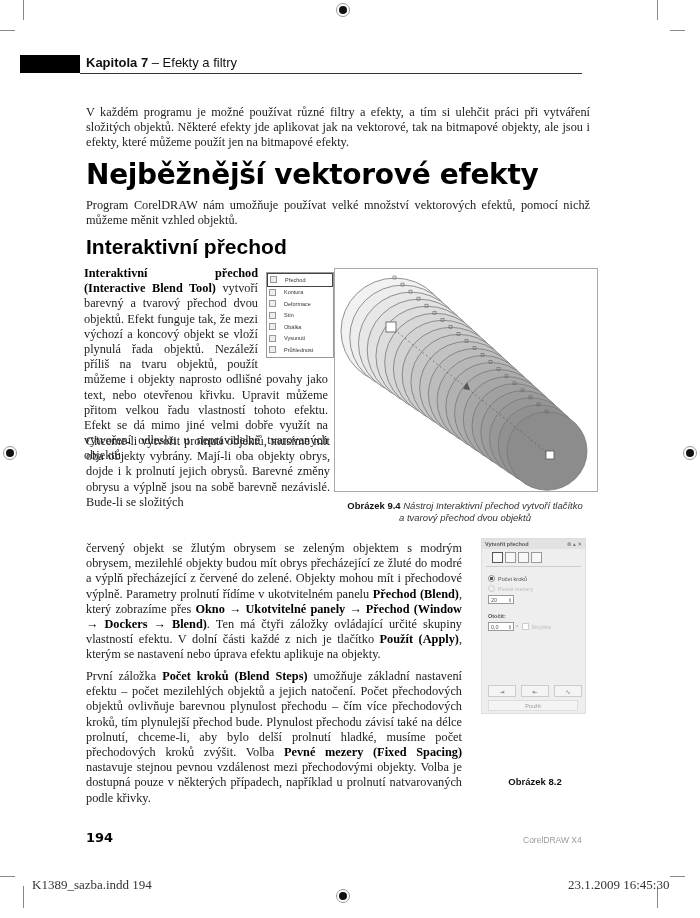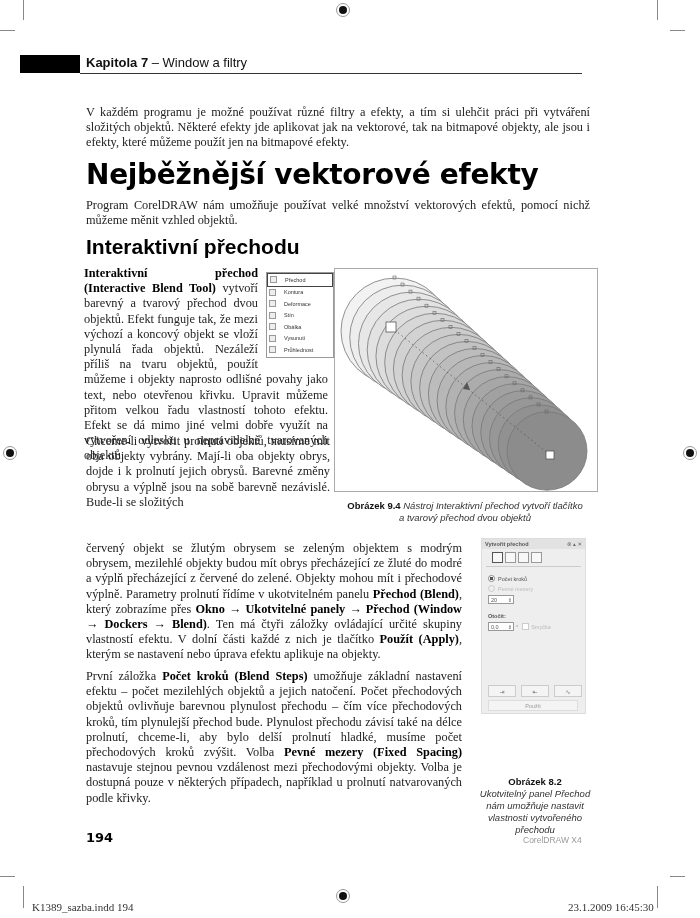--- a/index.html
+++ b/index.html
@@ -27,51 +27,51 @@
   .tabs{display:flex;gap:2px;padding:3px 6px;border-bottom:1px solid #ccc;margin:0 4px;}
   .tab{width:9px;height:9px;border:1px solid #999;background:#f8f8f8;}
   .radio-row{display:flex;align-items:center;padding:3px 6px 0 6px;}
   .radio{width:5px;height:5px;border-radius:50%;border:1px solid #888;margin-right:3px;}
   .spin{width:26px;height:9px;border:1px solid #999;background:#fff;margin:3px 6px;display:flex;align-items:center;padding-left:2px;box-sizing:border-box;color:#555;}
   .btnrow{position:absolute;left:6px;top:146px;display:flex;gap:5px;}
   .dbtn{width:26px;height:10px;border:1px solid #ccc;background:#f4f4f4;display:flex;align-items:center;justify-content:center;color:#777;font-size:6px;}
   .apply{position:absolute;left:6px;top:161px;width:88px;height:9px;border:1px solid #ddd;background:#f4f4f4;display:flex;align-items:center;justify-content:center;color:#999;}
   .folio{position:absolute;left:86px;top:830px;font-family:"DejaVu Sans",sans-serif;font-weight:bold;font-size:13px;color:#000;}
   .running{position:absolute;left:523px;top:835px;font-family:"Liberation Sans",sans-serif;font-size:8.5px;color:#999;}
-  .slug{position:absolute;top:877px;font-family:"Liberation Serif",serif;font-size:11px;color:#333;margin-top:24px;}
+  .slug{position:absolute;top:877px;font-family:"Liberation Serif",serif;font-size:13px;color:#333;}
 </style>
 </head>
 <body>
 
 <div class="crop" style="left:23px;top:0;width:1px;height:20px;"></div>
 <div class="crop" style="left:657px;top:0;width:1px;height:20px;"></div>
 <div class="crop" style="left:0;top:30px;width:15px;height:1px;"></div>
 <div class="crop" style="left:670px;top:30px;width:15px;height:1px;"></div>
 <div class="crop" style="left:0;top:876px;width:15px;height:1px;"></div>
 <div class="crop" style="left:670px;top:876px;width:15px;height:1px;"></div>
 <div class="crop" style="left:23px;top:886px;width:1px;height:22px;"></div>
 <div class="crop" style="left:657px;top:886px;width:1px;height:22px;"></div>
 <div class="reg" style="left:336px;top:3px;"></div>
 <div class="reg" style="left:3px;top:446px;"></div>
 <div class="reg" style="left:683px;top:446px;"></div>
 <div class="reg" style="left:336px;top:889px;"></div>
 
 <div class="hdr-block"></div>
 <div class="hdr-text">
-  <b>Kapitola 7</b><span> – </span><span>Window a filtry</span>
+  <b>Kapitola 7</b><span> – </span><span>Efekty a filtry</span>
 </div>
 <div class="hdr-line"></div>
 
 <div class="p" style="left:86px;top:105px;width:504px;">V každém programu je možné používat různé filtry a efekty, a tím si ulehčit práci při vytváření složitých objektů. Některé efekty jde aplikovat jak na vektorové, tak na bitmapové objekty, ale jsou i efekty, které můžeme použít jen na bitmapové efekty.</div>
 
 <h1>Nejběžnější vektorové efekty</h1>
 
 <div class="p" style="left:86px;top:198px;width:504px;">Program CorelDRAW nám umožňuje používat velké množství vektorových efektů, pomocí nichž můžeme měnit vzhled objektů.</div>
 
-<h2>Interaktivní přechodu</h2>
+<h2>Interaktivní přechod</h2>
 
 <div class="p" style="left:84px;top:266px;width:244px;">
   <div style="float:right;width:70px;height:96px;"></div>
   <b>Interaktivní přechod (Interactive Blend Tool)</b><span> vytvoří barevný a tvarový přechod dvou objektů. Efekt funguje tak, že mezi výchozí a koncový objekt se vloží plynulá řada objektů. Nezáleží příliš na tvaru objektů, použít můžeme i objekty naprosto odlišné povahy jako text, nebo otevřenou křivku. Upravit můžeme přitom velkou řadu vlastností tohoto efektu. Efekt se dá mimo jiné velmi dobře využít na vytvoření odlesku u nepravidelně tvarovaných objektů.</span>
 </div>
 
 <div class="menu" id="menu">
     <div class="menu-item sel">
       <span class="menu-icon"></span>
       <span>Přechod</span>
@@ -202,19 +202,18 @@
   </div>
   <div class="btnrow">
     <div class="dbtn">⇥</div>
     <div class="dbtn">⇤</div>
     <div class="dbtn">∿</div>
   </div>
   <div class="apply">Použít</div>
 </div>
 <div class="cap" style="left:476px;top:744px;width:118px;margin-top:32px;">
   <b>Obrázek 8.2</b><br>
-  <span>Ukotvitelný panel Přechod nám umožňuje nastavit vlastnosti vytvořeného přechodu</span>
 </div>
 
 <div class="folio">194</div>
 <div class="running">CorelDRAW X4</div>
 <div class="slug" style="left:32px;">K1389_sazba.indd   194</div>
 <div class="slug" style="left:568px;">23.1.2009   16:45:30</div>
 
 </body></html>

